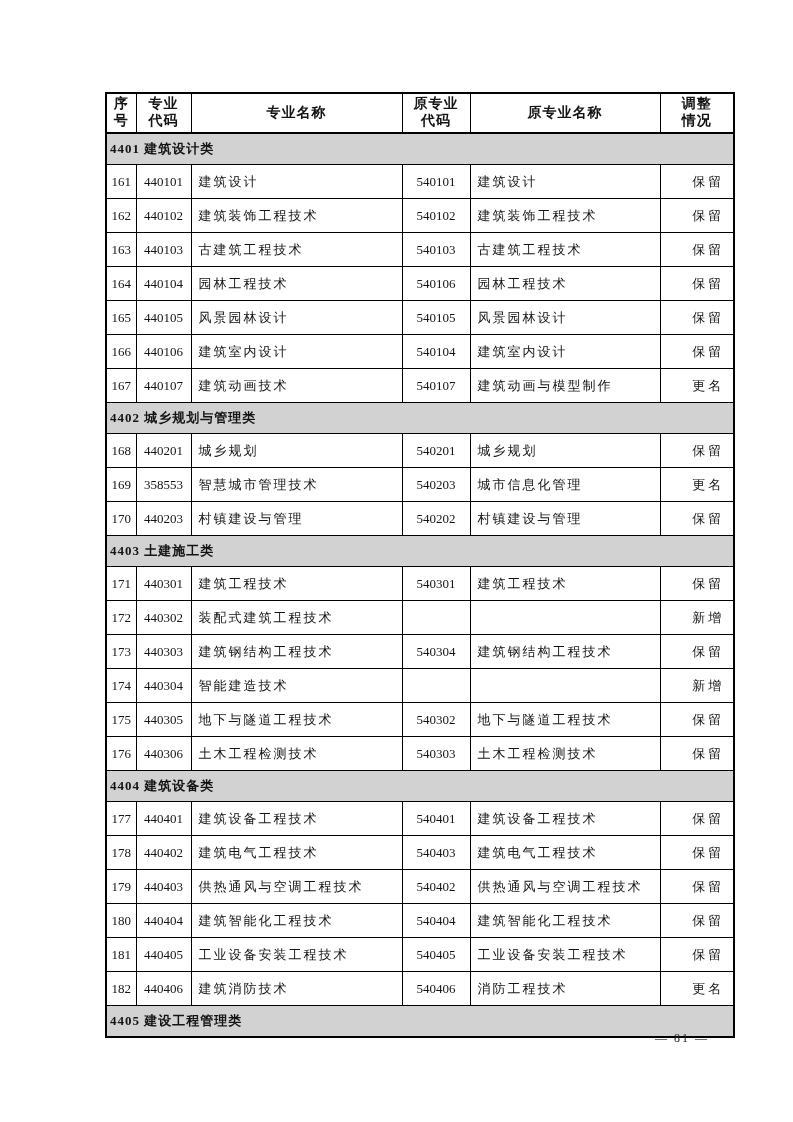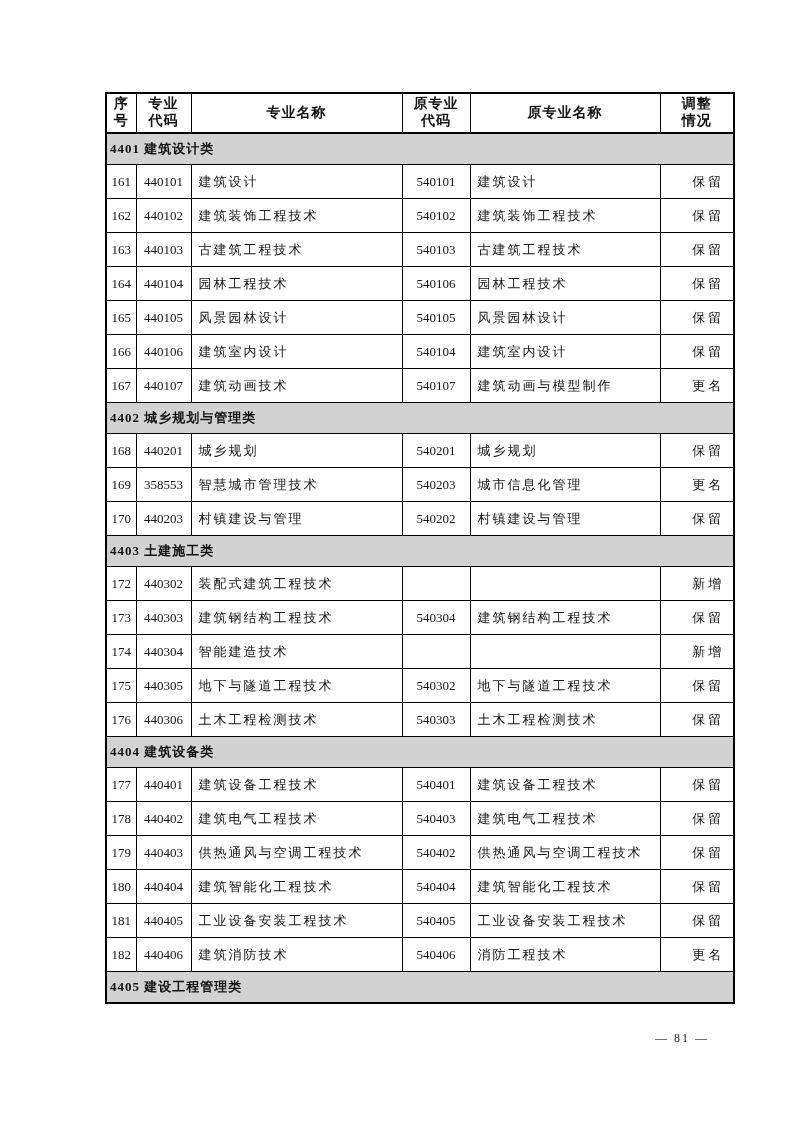--- a/index.html
+++ b/index.html
@@ -193,20 +193,28 @@
           <td class="c1">440203</td>
           <td class="c2">村镇建设与管理</td>
           <td class="c3">540202</td>
           <td class="c4">村镇建设与管理</td>
           <td class="c5">保留</td>
         </tr>
         <tr class="section-row">
           <td colspan="6">4403 土建施工类</td>
         </tr>
         <tr class="data-row">
+          <td class="c0">171</td>
+          <td class="c1">440301</td>
+          <td class="c2">建筑工程技术</td>
+          <td class="c3">540301</td>
+          <td class="c4">建筑工程技术</td>
+          <td class="c5">保留</td>
+        </tr>
+        <tr class="data-row">
           <td class="c0">172</td>
           <td class="c1">440302</td>
           <td class="c2">装配式建筑工程技术</td>
           <td class="c3"></td>
           <td class="c4"></td>
           <td class="c5">新增</td>
         </tr>
         <tr class="data-row">
           <td class="c0">173</td>
           <td class="c1">440303</td>

